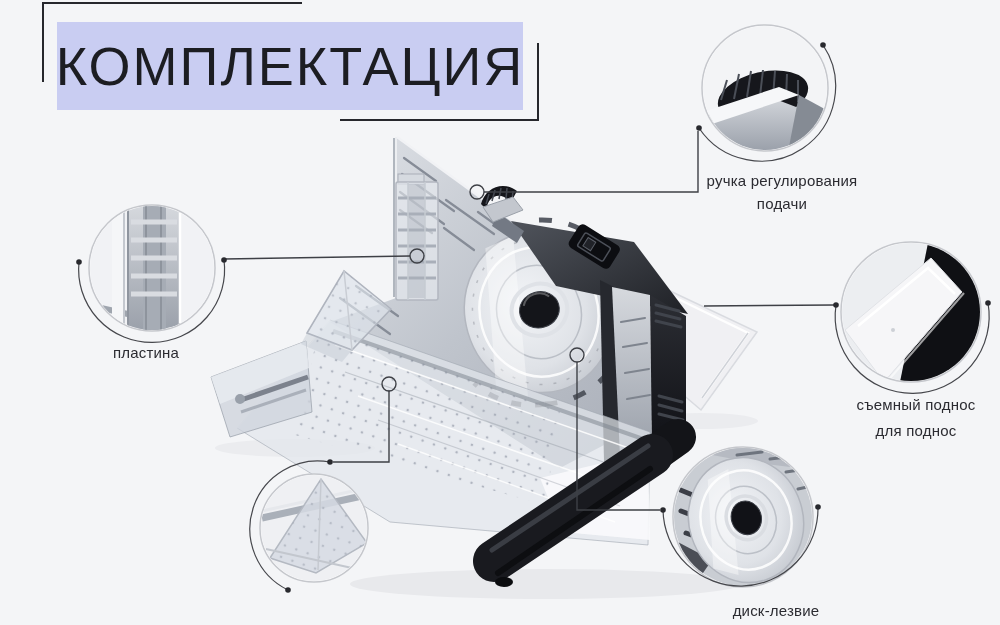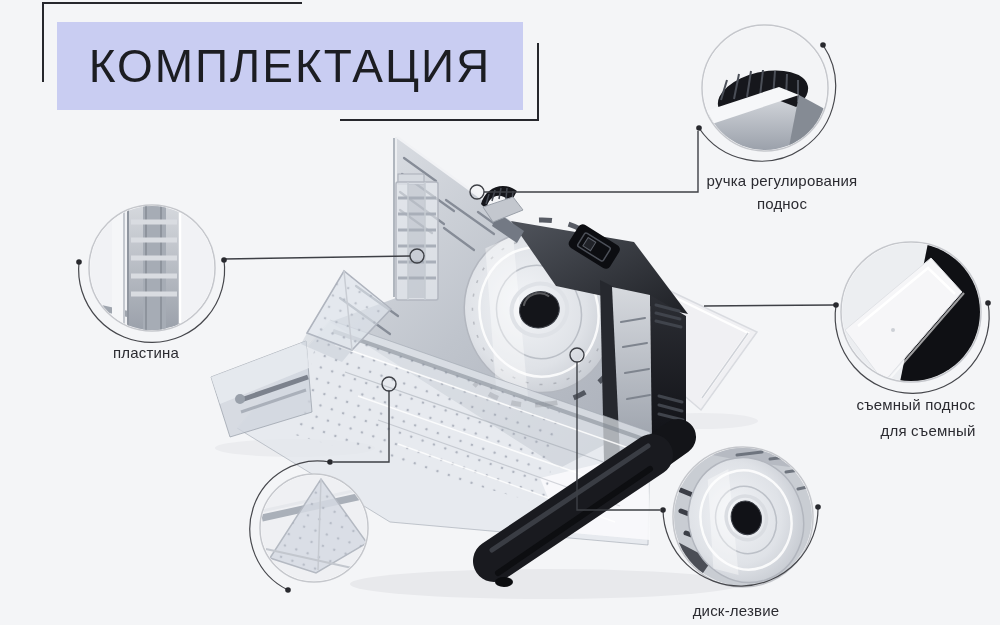--- a/index.html
+++ b/index.html
@@ -10,30 +10,30 @@
   .frame{position:absolute;}
   .frame-tl{left:42px;top:2px;width:258px;height:78px;
     border-left:2px solid #26272c;border-top:2px solid #26272c;}
   .frame-br{left:340px;top:43px;width:197px;height:76px;
     border-right:2px solid #26272c;border-bottom:2px solid #26272c;}
   .title-box{
     position:absolute;left:57px;top:22px;width:466px;height:88px;
     background:#c9cdf2;display:flex;align-items:center;justify-content:center;
   }
   .title-box h1{
-    margin:0;font-size:46px;font-weight:400;letter-spacing:2px;
+    margin:0;font-size:54px;font-weight:400;letter-spacing:2px;
     color:#1c1d22;font-family:"Liberation Sans",sans-serif;white-space:nowrap;
   }
   .figure{position:absolute;left:0;top:0;}
   .label{
     position:absolute;transform:translateX(-50%);text-align:center;
     color:#2b2b31;font-size:15px;letter-spacing:.2px;white-space:nowrap;
   }
   .lh23{line-height:23px;}
-  .lh26{line-height:26px;text-align:right;}
+  .lh26{line-height:26px;}
 </style>
 </head>
 <body>
 
 <div class="stage">
 
   <div class="frame frame-tl"></div>
   <div class="frame frame-br"></div>
   <div class="title-box">
     <h1>КОМПЛЕКТАЦИЯ</h1>
@@ -341,25 +341,25 @@
         </g>
       </g>
       <path d="M 663 510 A 77 77 0 1 0 818 507" stroke="#46474c" stroke-width="1.2" fill="none"></path>
       <circle cx="663" cy="510" r="2.8" fill="#28292e"></circle>
       <circle cx="818" cy="507" r="2.8" fill="#28292e"></circle>
     </g>
   </svg>
 
   <div class="label lh23" style="left:782px;top:169px">
     <span>ручка регулирования</span><br>
-    <span>поднос</span>
+    <span>подачи</span>
   </div>
   <div class="label" style="left:146px;top:344px">
     <span>пластина</span>
   </div>
   <div class="label lh26" style="left:916px;top:392px">
     <span>съемный поднос</span><br>
-    <span>для съемный</span>
-  </div>
-  <div class="label" style="left:736px;top:602px">
+    <span>для поднос</span>
+  </div>
+  <div class="label" style="left:776px;top:602px">
     <span>диск-лезвие</span>
   </div>
 </div>
 
 </body></html>

